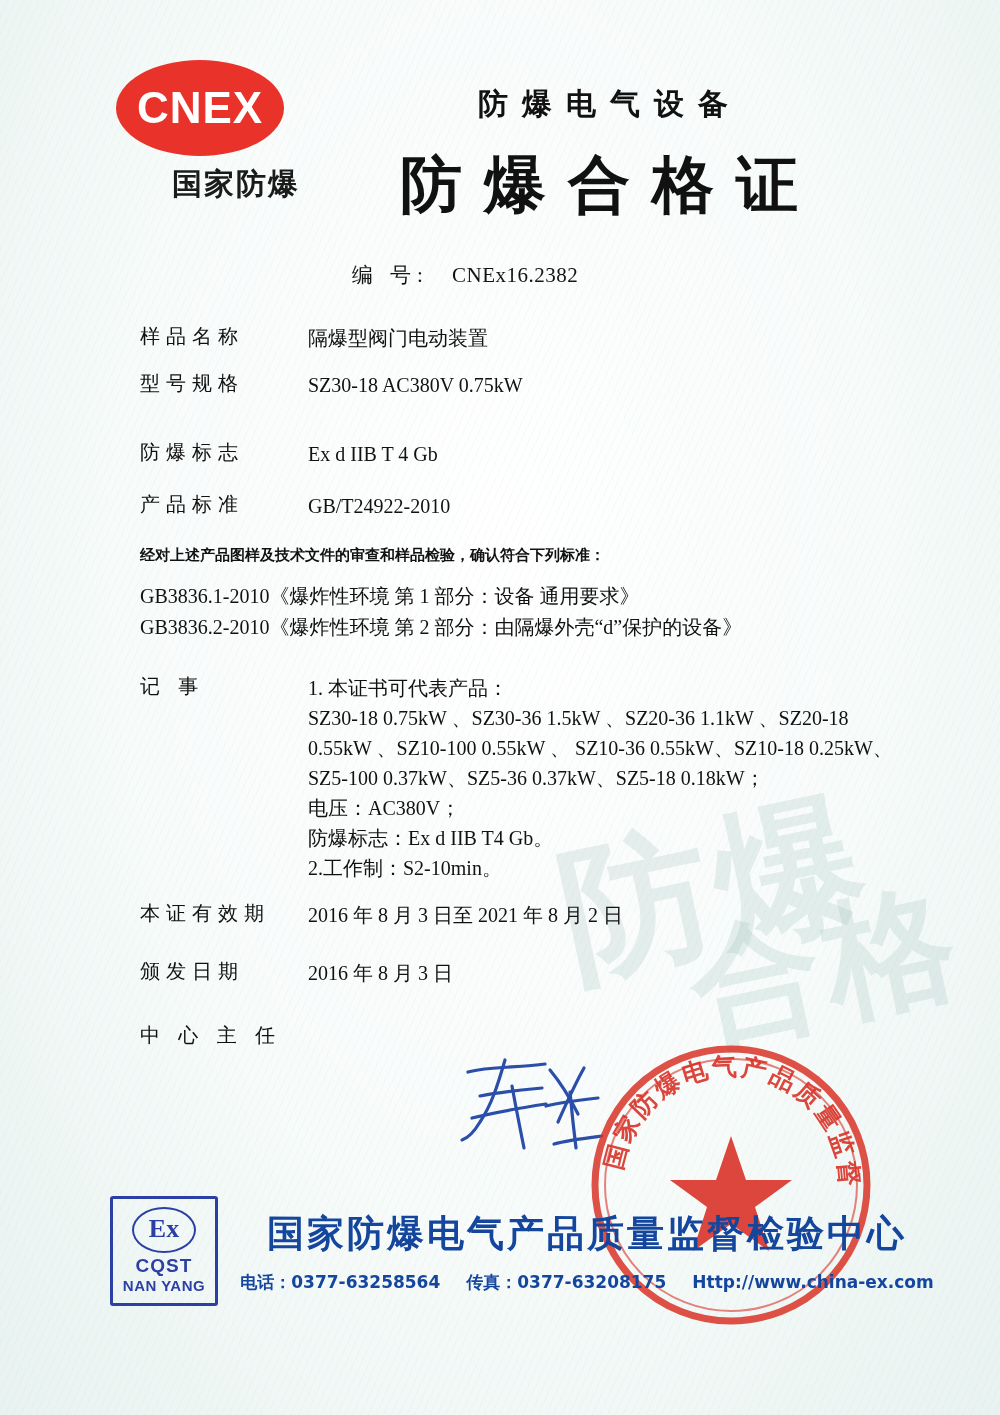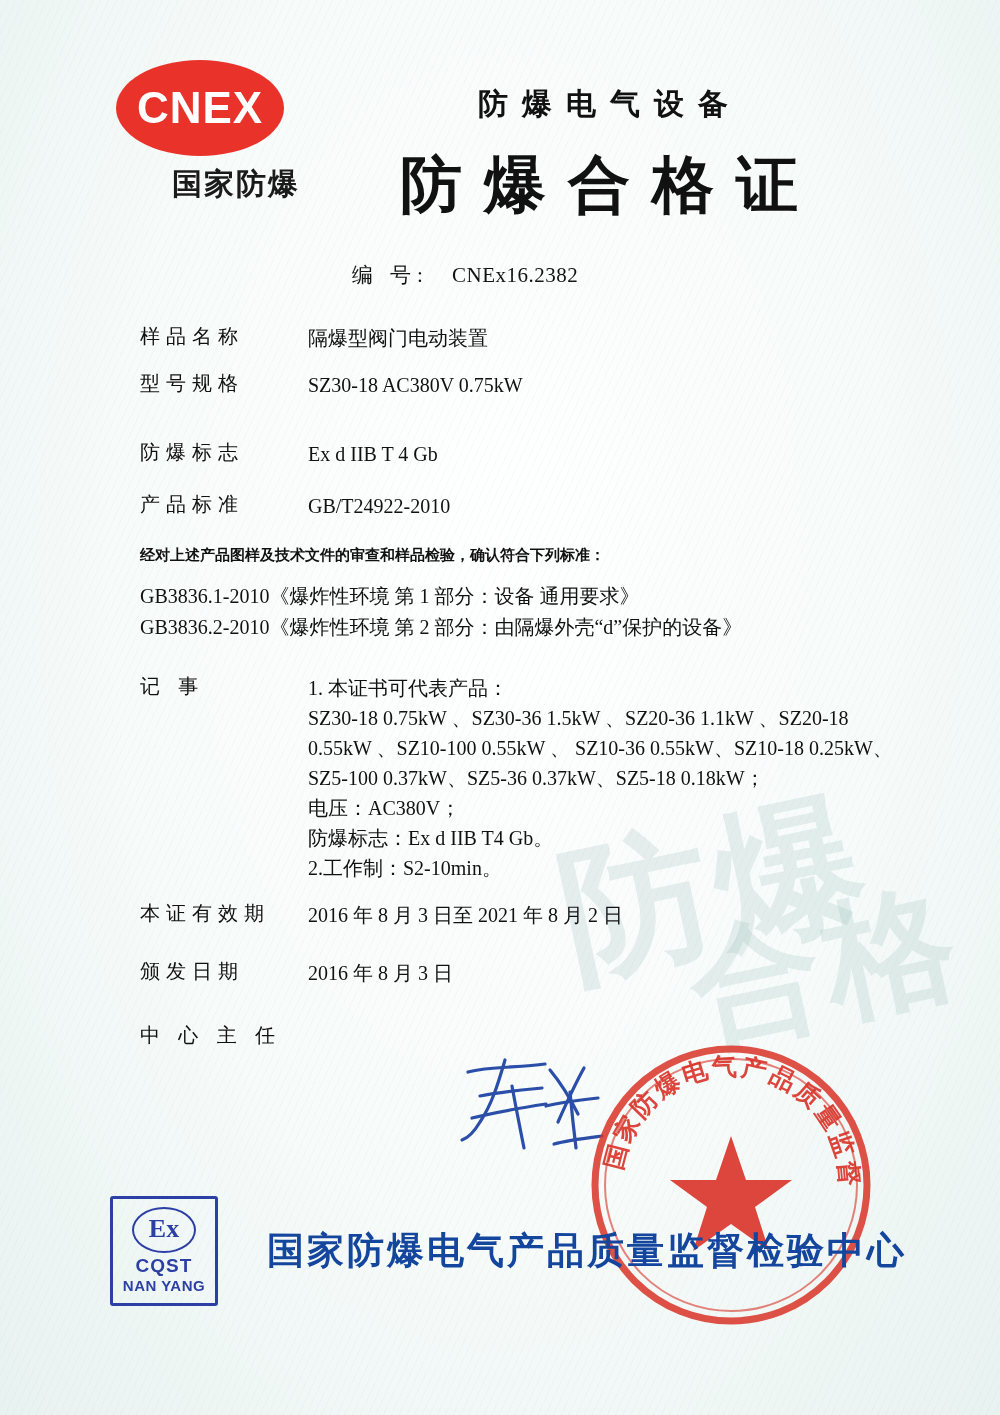--- a/index.html
+++ b/index.html
@@ -351,16 +351,19 @@
   </svg>
 
   <div class="footer-org">
     <div class="ex-badge">
       <div class="ex-circle">Ex</div>
       <div class="ex-l1">CQST</div>
       <div class="ex-l2">NAN YANG</div>
     </div>
     <div class="org-block">
       <div class="org-name">国家防爆电气产品质量监督检验中心</div>
+      <div class="org-contact">
+        <span>电话：</span><span>0377-63258564</span><span class="gap"></span><span>传真：</span><span>0377-63208175</span><span class="gap"></span><span>Http://www.china-ex.com</span>
+      </div>
     </div>
   </div>
 
 </div>
 
 </body></html>

